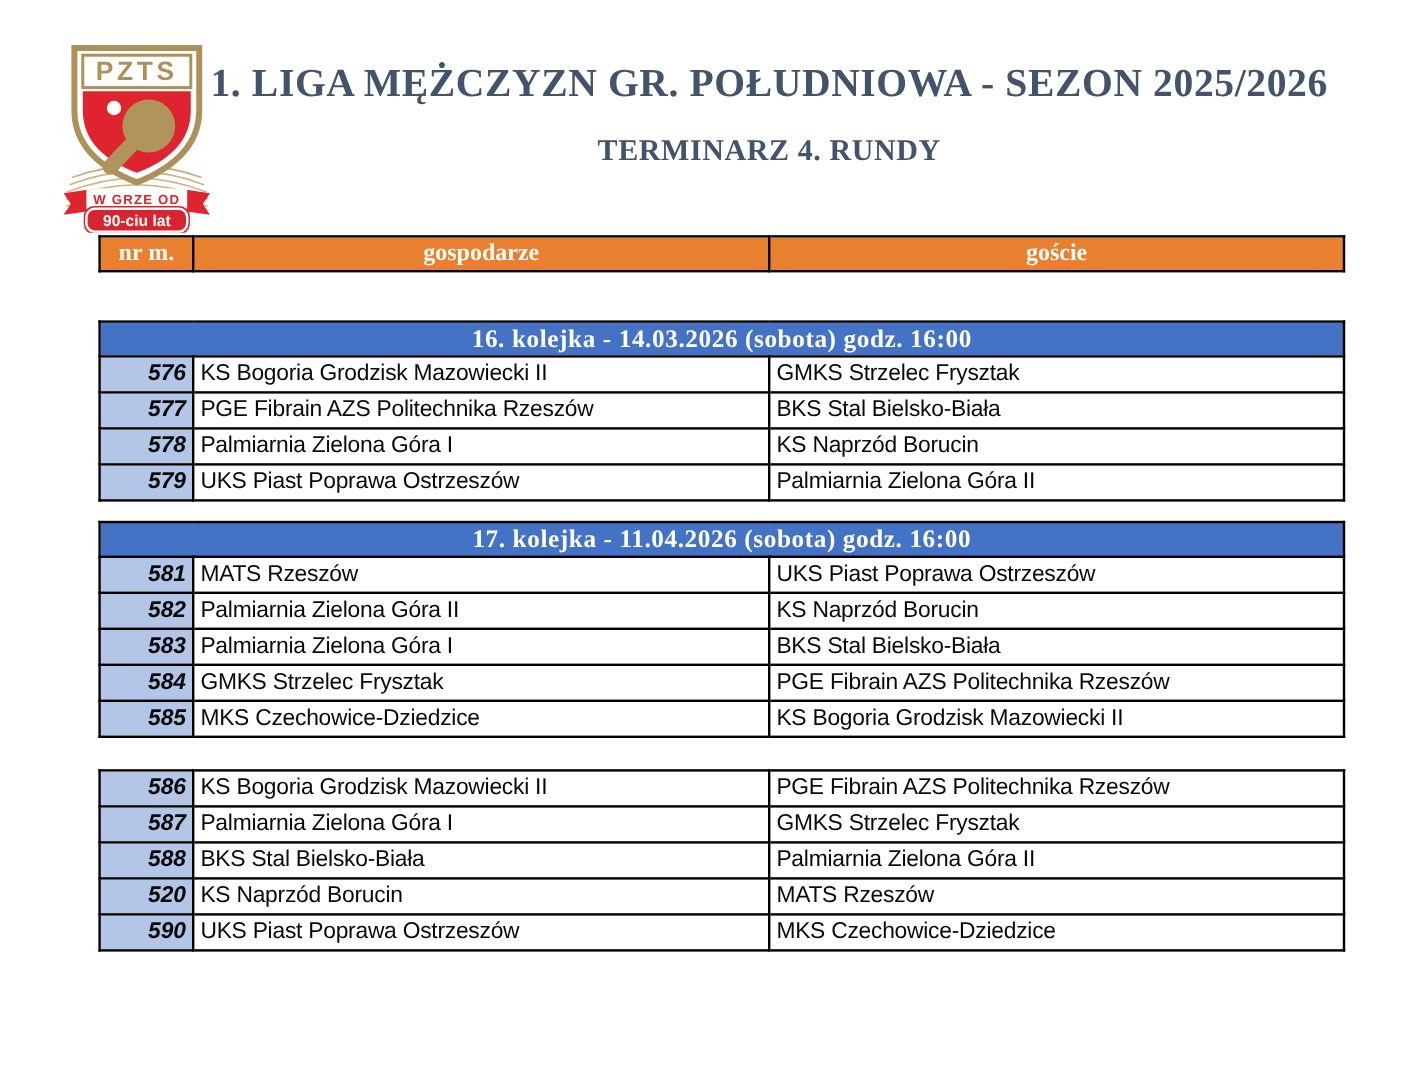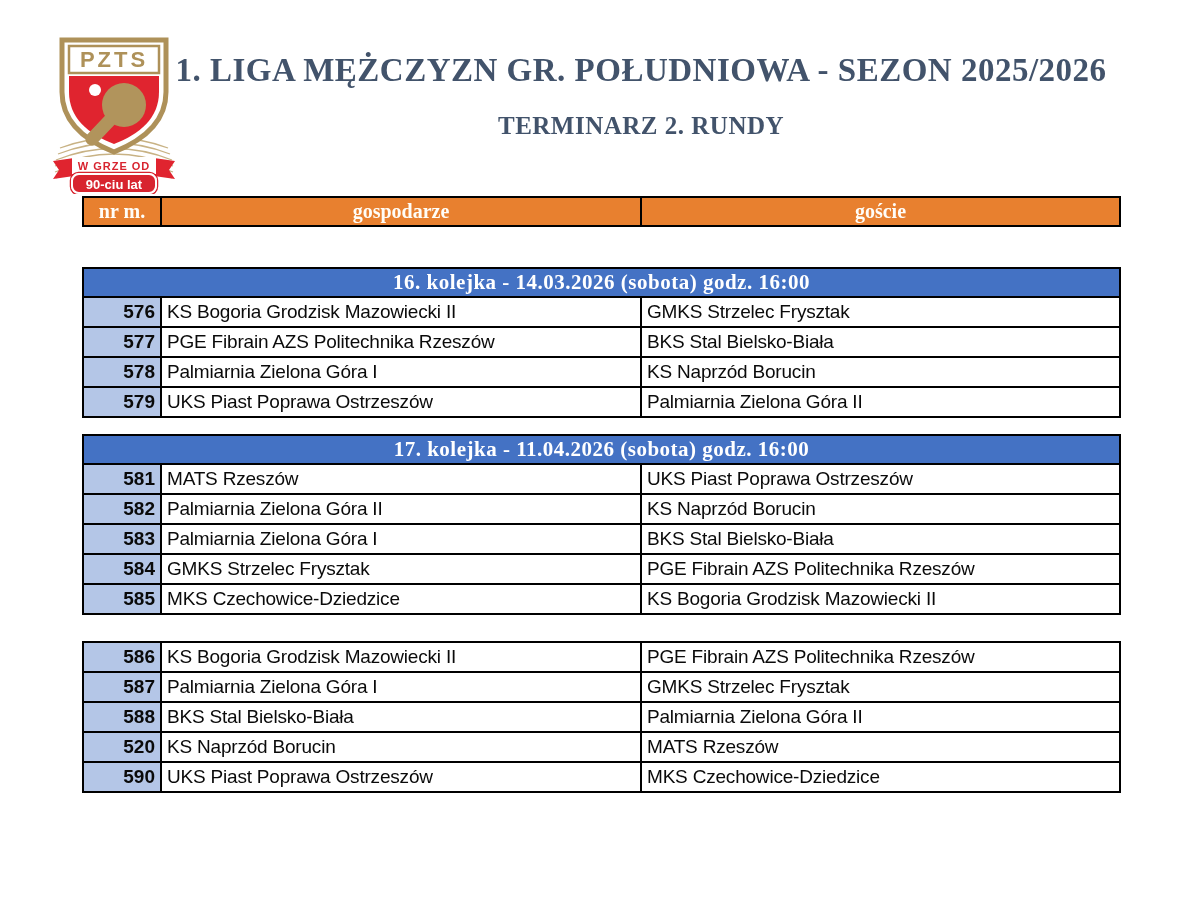--- a/index.html
+++ b/index.html
@@ -22,21 +22,21 @@
 
   .col-head th {
     background:#E8802F; color:#FFFDF8; font-family:"Liberation Serif", serif;
     font-size:20px; font-weight:bold; height:27px; text-align:center;
   }
   .sec-head td {
     background:#4472C4; color:#ffffff; font-family:"Liberation Serif", serif;
     font-size:21px; font-weight:bold; height:27px; text-align:center; letter-spacing:0.5px;
   }
   .match td { height:28px; font-size:19px; color:#0a0a0a; }
-  td.nr  { background:#B4C6E7; font-weight:bold; text-align:right; padding-right:5px; }
+  td.nr  { background:#B4C6E7; font-weight:bold; text-align:right; padding-right:5px;font-style:italic; }
   td.team{ background:#ffffff; text-align:left; padding-left:5px; letter-spacing:-0.2px; }
 
   #head-tbl { margin-bottom:13px; }
   #sec-0 { margin-bottom:16px;margin-top:40px; }
   #sec-1 { margin-bottom:26px; }
 </style>
 </head>
 <body>
 
 <svg class="logo" viewBox="0 0 132 160" aria-hidden="true">
@@ -65,21 +65,21 @@
     <rect x="24" y="123" width="84" height="17" fill="#ffffff"></rect>
     <text x="66" y="136" text-anchor="middle" font-family="Liberation Sans, sans-serif" font-size="11" font-weight="bold" letter-spacing="1" fill="#D8242F">W GRZE OD</text>
     <rect x="22.5" y="138.5" width="87" height="22" rx="8" fill="none" stroke="#D8242F" stroke-width="1.5"></rect>
     <rect x="24" y="140" width="84" height="19" rx="7" fill="#D8242F" stroke="#ffffff" stroke-width="2"></rect>
     <text x="66" y="154.5" text-anchor="middle" font-family="Liberation Sans, sans-serif" font-size="13" font-weight="bold" fill="#ffffff">90-ciu lat</text>
   </g>
 </svg>
 
 <div class="titles">
   <div class="title">1. LIGA MĘŻCZYZN GR. POŁUDNIOWA - SEZON 2025/2026</div>
-  <div class="subtitle">TERMINARZ 2. RUNDY</div>
+  <div class="subtitle">TERMINARZ 4. RUNDY</div>
 </div>
 
 <div class="tablewrap">
 
   <table id="head-tbl">
     <colgroup>
         <col style="width:78px">
         <col style="width:480px">
         <col style="width:479px">
       </colgroup>

